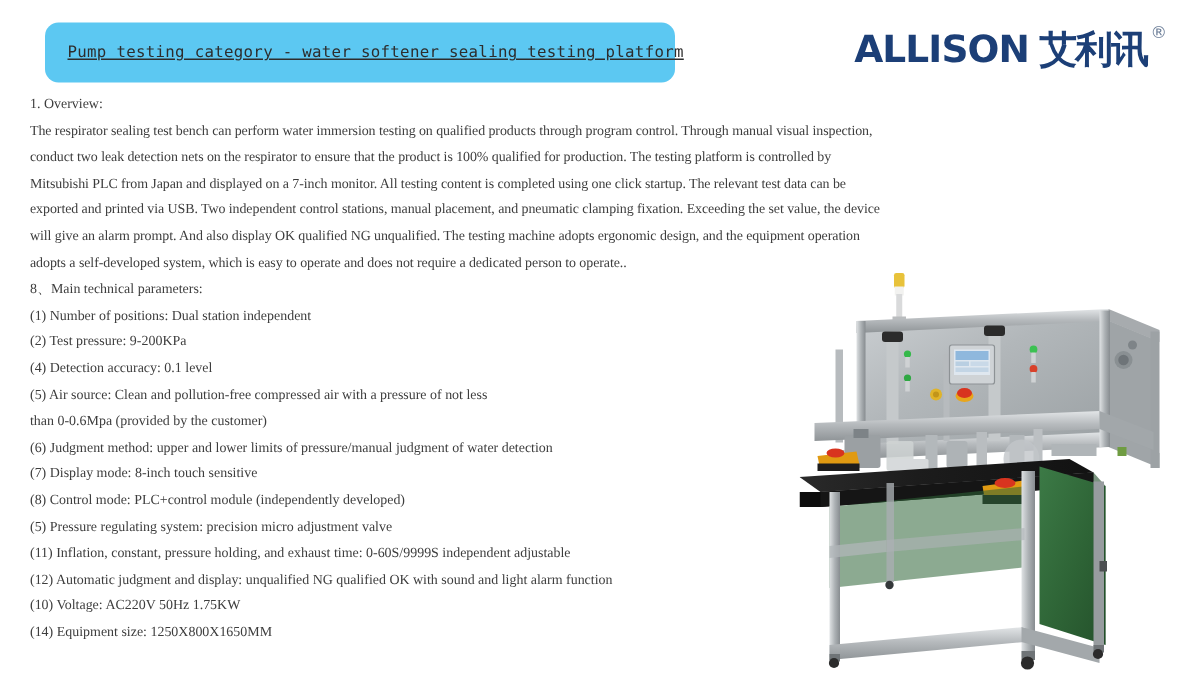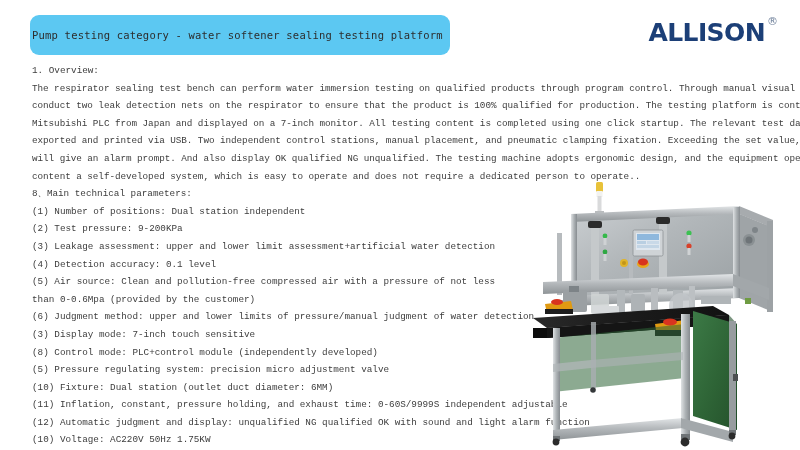--- a/index.html
+++ b/index.html
@@ -15,26 +15,27 @@
   .header { position:absolute; left:0; top:0; width:800px; height:62px; }
 
   .title-banner {
     position:absolute; left:30px; top:15px;
     width:420px; height:40px;
     background:#5cc8f2;
     border-radius:9px;
     display:flex; align-items:center;
   }
   .title-banner-text {
-    padding-left:2px;
+    padding-left:15px;
     font-size:10.5px;
     letter-spacing:0.2px;
     color:#2d2d2d;
     white-space:nowrap;
     font-family:"DejaVu Sans Mono","Liberation Mono",monospace;
+    text-decoration:underline;
   }
 
   .brand {
     position:absolute; right:22px; top:20px;
     display:flex; align-items:flex-start;
   }
   .brand-latin {
     font-family:"DejaVu Sans","Liberation Sans",sans-serif;
     font-weight:bold; font-size:25px; line-height:25px;
     color:#1c3f77; letter-spacing:-0.6px;
@@ -51,22 +52,22 @@
   }
 
   
   .doc { position:absolute; left:0; top:62px; width:800px; }
 
   .line {
     font-size:9.3px;
     line-height:17.6px;
     color:#3d3d3d;
     white-space:pre;
-    padding-left:32px;
-    font-family:Liberation Mono, monospace;
+    padding-left:20px;
+    font-family:Liberation Serif, serif;
   }
   .line.para { letter-spacing:-0.05px; }
   .line.narrow { max-width:560px; white-space:pre; }
   .heading { font-size:9.3px; }
 
   
   .photo {
     position:absolute;
     left:533px; top:178px;
     width:267px; height:272px;
@@ -77,49 +78,48 @@
 <body>
 
 <div class="header">
 
   <div class="title-banner">
     <span class="title-banner-text">Pump testing category - water softener sealing testing platform</span>
   </div>
 
   <div class="brand">
     <span class="brand-latin">ALLISON</span>
+    <span class="brand-cjk">艾利讯</span>
     <span class="brand-reg">®</span>
   </div>
 
 </div>
 
 <div class="doc">
 
   <div class="line heading">1. Overview:</div>
 
   <div class="line para">The respirator sealing test bench can perform water immersion testing on qualified products through program control. Through manual visual inspection,</div>
   <div class="line para">conduct two leak detection nets on the respirator to ensure that the product is 100% qualified for production. The testing platform is controlled by</div>
   <div class="line para">Mitsubishi PLC from Japan and displayed on a 7-inch monitor. All testing content is completed using one click startup. The relevant test data can be</div>
   <div class="line para">exported and printed via USB. Two independent control stations, manual placement, and pneumatic clamping fixation. Exceeding the set value, the device</div>
   <div class="line para">will give an alarm prompt. And also display OK qualified NG unqualified. The testing machine adopts ergonomic design, and the equipment operation</div>
-  <div class="line para">content a self-developed system, which is easy to operate and does not require a dedicated person to operate..</div>
+  <div class="line para">adopts a self-developed system, which is easy to operate and does not require a dedicated person to operate..</div>
 
   <div class="line heading">8、Main technical parameters:</div>
 
   <div class="line narrow">(1) Number of positions: Dual station independent</div>
   <div class="line narrow">(2) Test pressure: 9-200KPa</div>
-  <div class="line narrow">(3) Leakage assessment: upper and lower limit assessment+artificial water detection</div>
   <div class="line narrow">(4) Detection accuracy: 0.1 level</div>
   <div class="line narrow">(5) Air source: Clean and pollution-free compressed air with a pressure of not less</div>
   <div class="line narrow">than 0-0.6Mpa (provided by the customer)</div>
   <div class="line narrow">(6) Judgment method: upper and lower limits of pressure/manual judgment of water detection</div>
-  <div class="line narrow">(3) Display mode: 7-inch touch sensitive</div>
+  <div class="line narrow">(7) Display mode: 8-inch touch sensitive</div>
   <div class="line narrow">(8) Control mode: PLC+control module (independently developed)</div>
   <div class="line narrow">(5) Pressure regulating system: precision micro adjustment valve</div>
-  <div class="line narrow">(10) Fixture: Dual station (outlet duct diameter: 6MM)</div>
   <div class="line narrow">(11) Inflation, constant, pressure holding, and exhaust time: 0-60S/9999S independent adjustable</div>
   <div class="line narrow">(12) Automatic judgment and display: unqualified NG qualified OK with sound and light alarm function</div>
   <div class="line narrow">(10) Voltage: AC220V 50Hz 1.75KW</div>
   <div class="line narrow">(14) Equipment size: 1250X800X1650MM</div>
 
 </div>
 
 <div class="photo">
 <svg width="267" height="272" viewBox="0 0 267 272" xmlns="http://www.w3.org/2000/svg">
   <defs>

